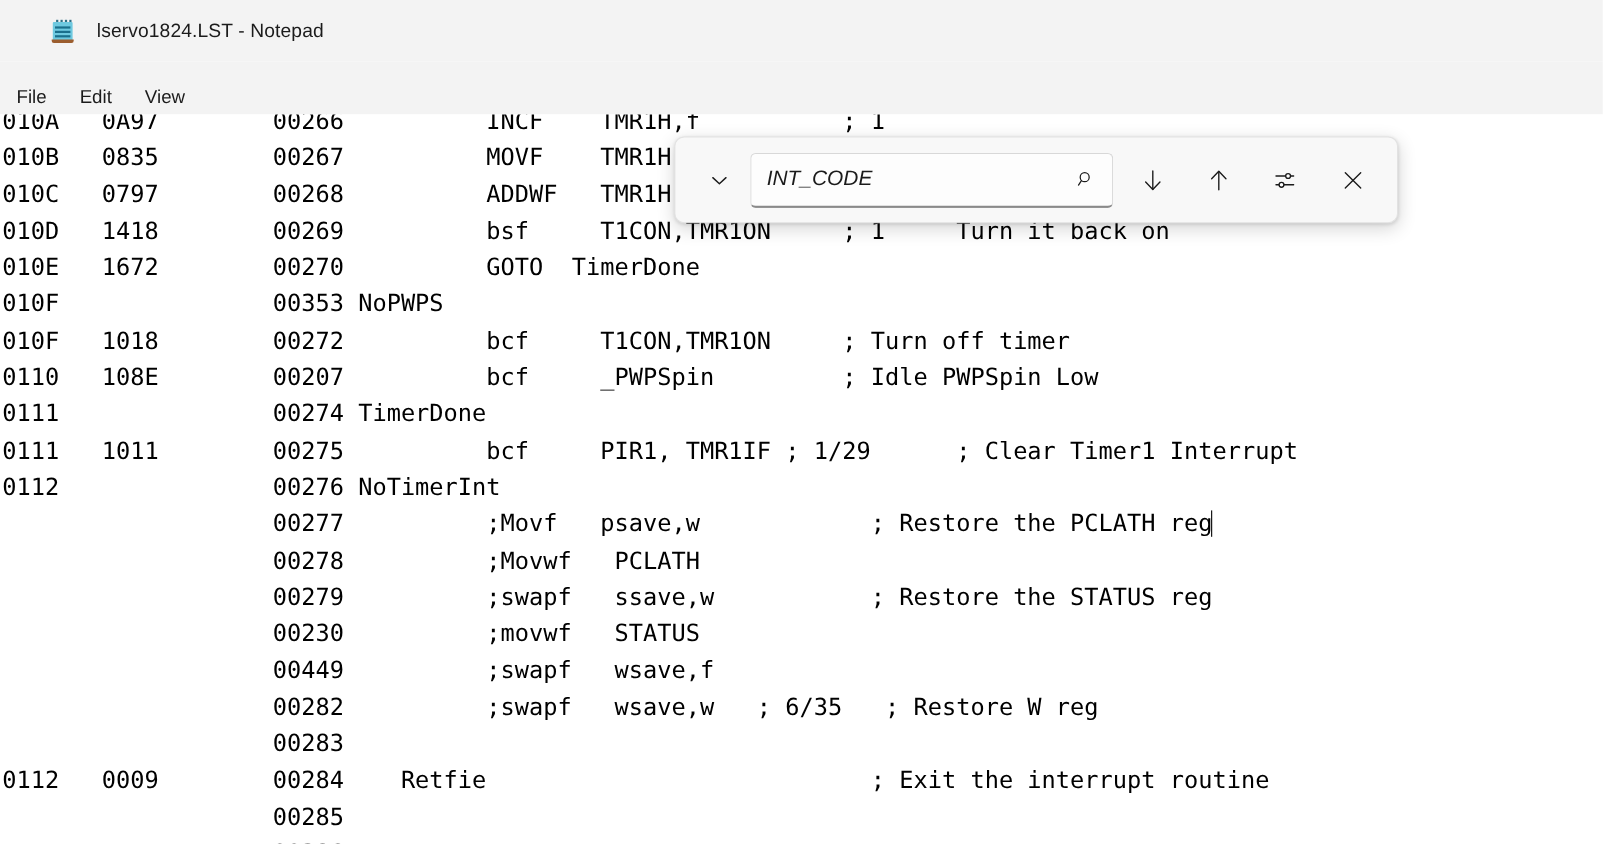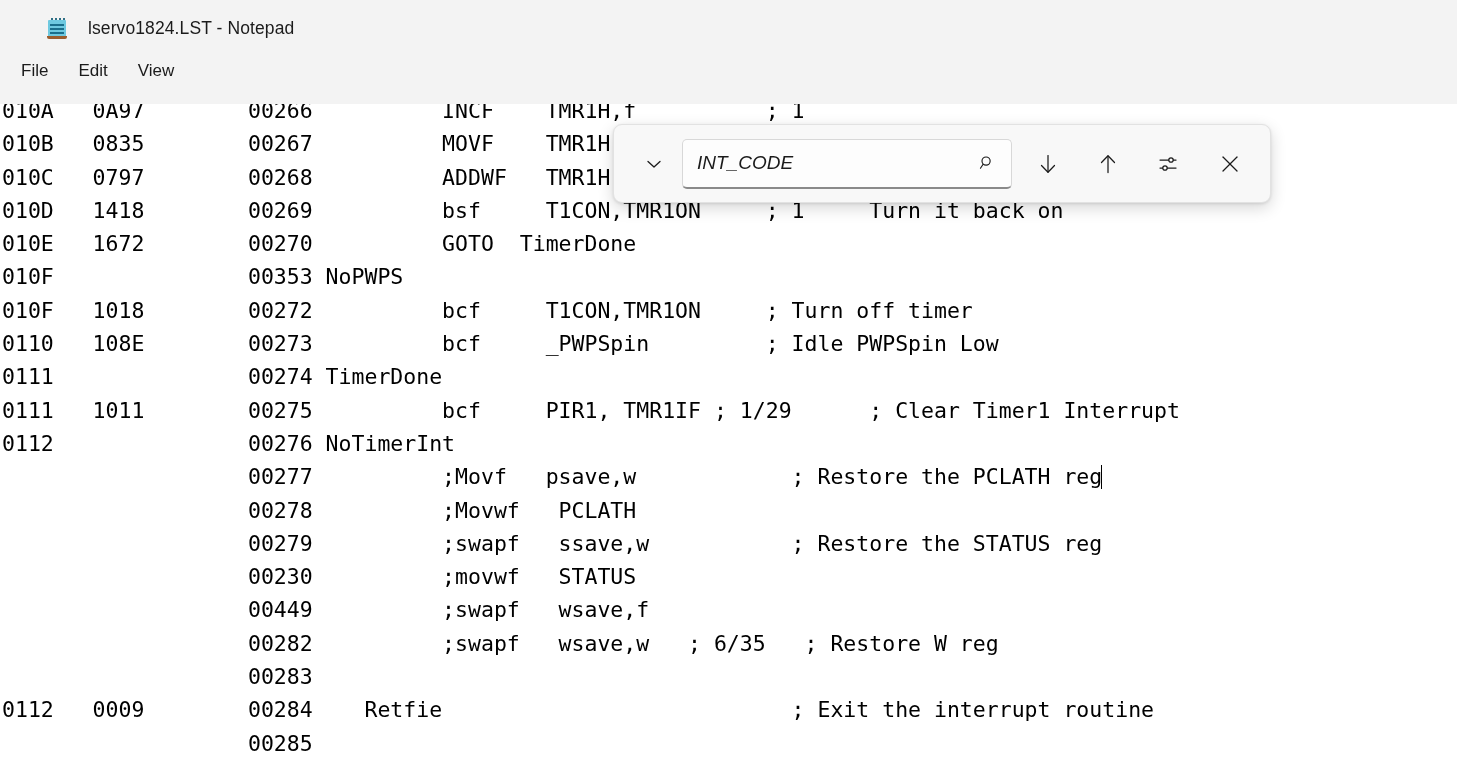--- a/index.html
+++ b/index.html
@@ -42,21 +42,21 @@
 
   .title-text{
     font-size:17.5px; color:#1b1b1b; letter-spacing:0.1px;
     white-space:nowrap;
   }
 
   
   .menubar{
     position:absolute; left:0; top:56px; width:1457px; height:48px;
     background:#f3f3f3;
-    display:flex; align-items:flex-start; padding-left:6px;
+    display:flex; align-items:flex-end; padding-left:0;
   }
   .menu-item{
     font-size:17px; color:#1b1b1b;
     padding:5px 15px; border-radius:5px; cursor:default;
     white-space:nowrap;
   }
 
   
   .editor{
     position:absolute; left:0; top:104px; width:1457px; height:663px;
@@ -147,21 +147,21 @@
 </div>
 
 <div class="editor">
   <div class="code" id="code-body"><span>010A   0A97        00266          INCF    TMR1H,f          ; 1</span>
 <span>010B   0835        00267          MOVF    TMR1H,w          ;</span>
 <span>010C   0797        00268          ADDWF   TMR1H,f          ;</span>
 <span>010D   1418        00269          bsf     T1CON,TMR1ON     ; 1     Turn it back on</span>
 <span>010E   1672        00270          GOTO  TimerDone</span>
 <span>010F               00353 NoPWPS</span>
 <span>010F   1018        00272          bcf     T1CON,TMR1ON     ; Turn off timer</span>
-<span>0110   108E        00273          bcf     _PWPSpin         ; Idle PWPSpin Low</span>
+<span>0110   108E        00207          bcf     _PWPSpin         ; Idle PWPSpin Low</span>
 <span>0111               00274 TimerDone</span>
 <span>0111   1011        00275          bcf     PIR1, TMR1IF ; 1/29      ; Clear Timer1 Interrupt</span>
 <span>0112               00276 NoTimerInt</span>
 <span>                   00277          ;Movf   psave,w            ; Restore the PCLATH reg</span><span class="caret"></span>
 <span>                   00278          ;Movwf   PCLATH</span>
 <span>                   00279          ;swapf   ssave,w           ; Restore the STATUS reg</span>
 <span>                   00230          ;movwf   STATUS</span>
 <span>                   00449          ;swapf   wsave,f</span>
 <span>                   00282          ;swapf   wsave,w   ; 6/35   ; Restore W reg</span>
 <span>                   00283</span>

